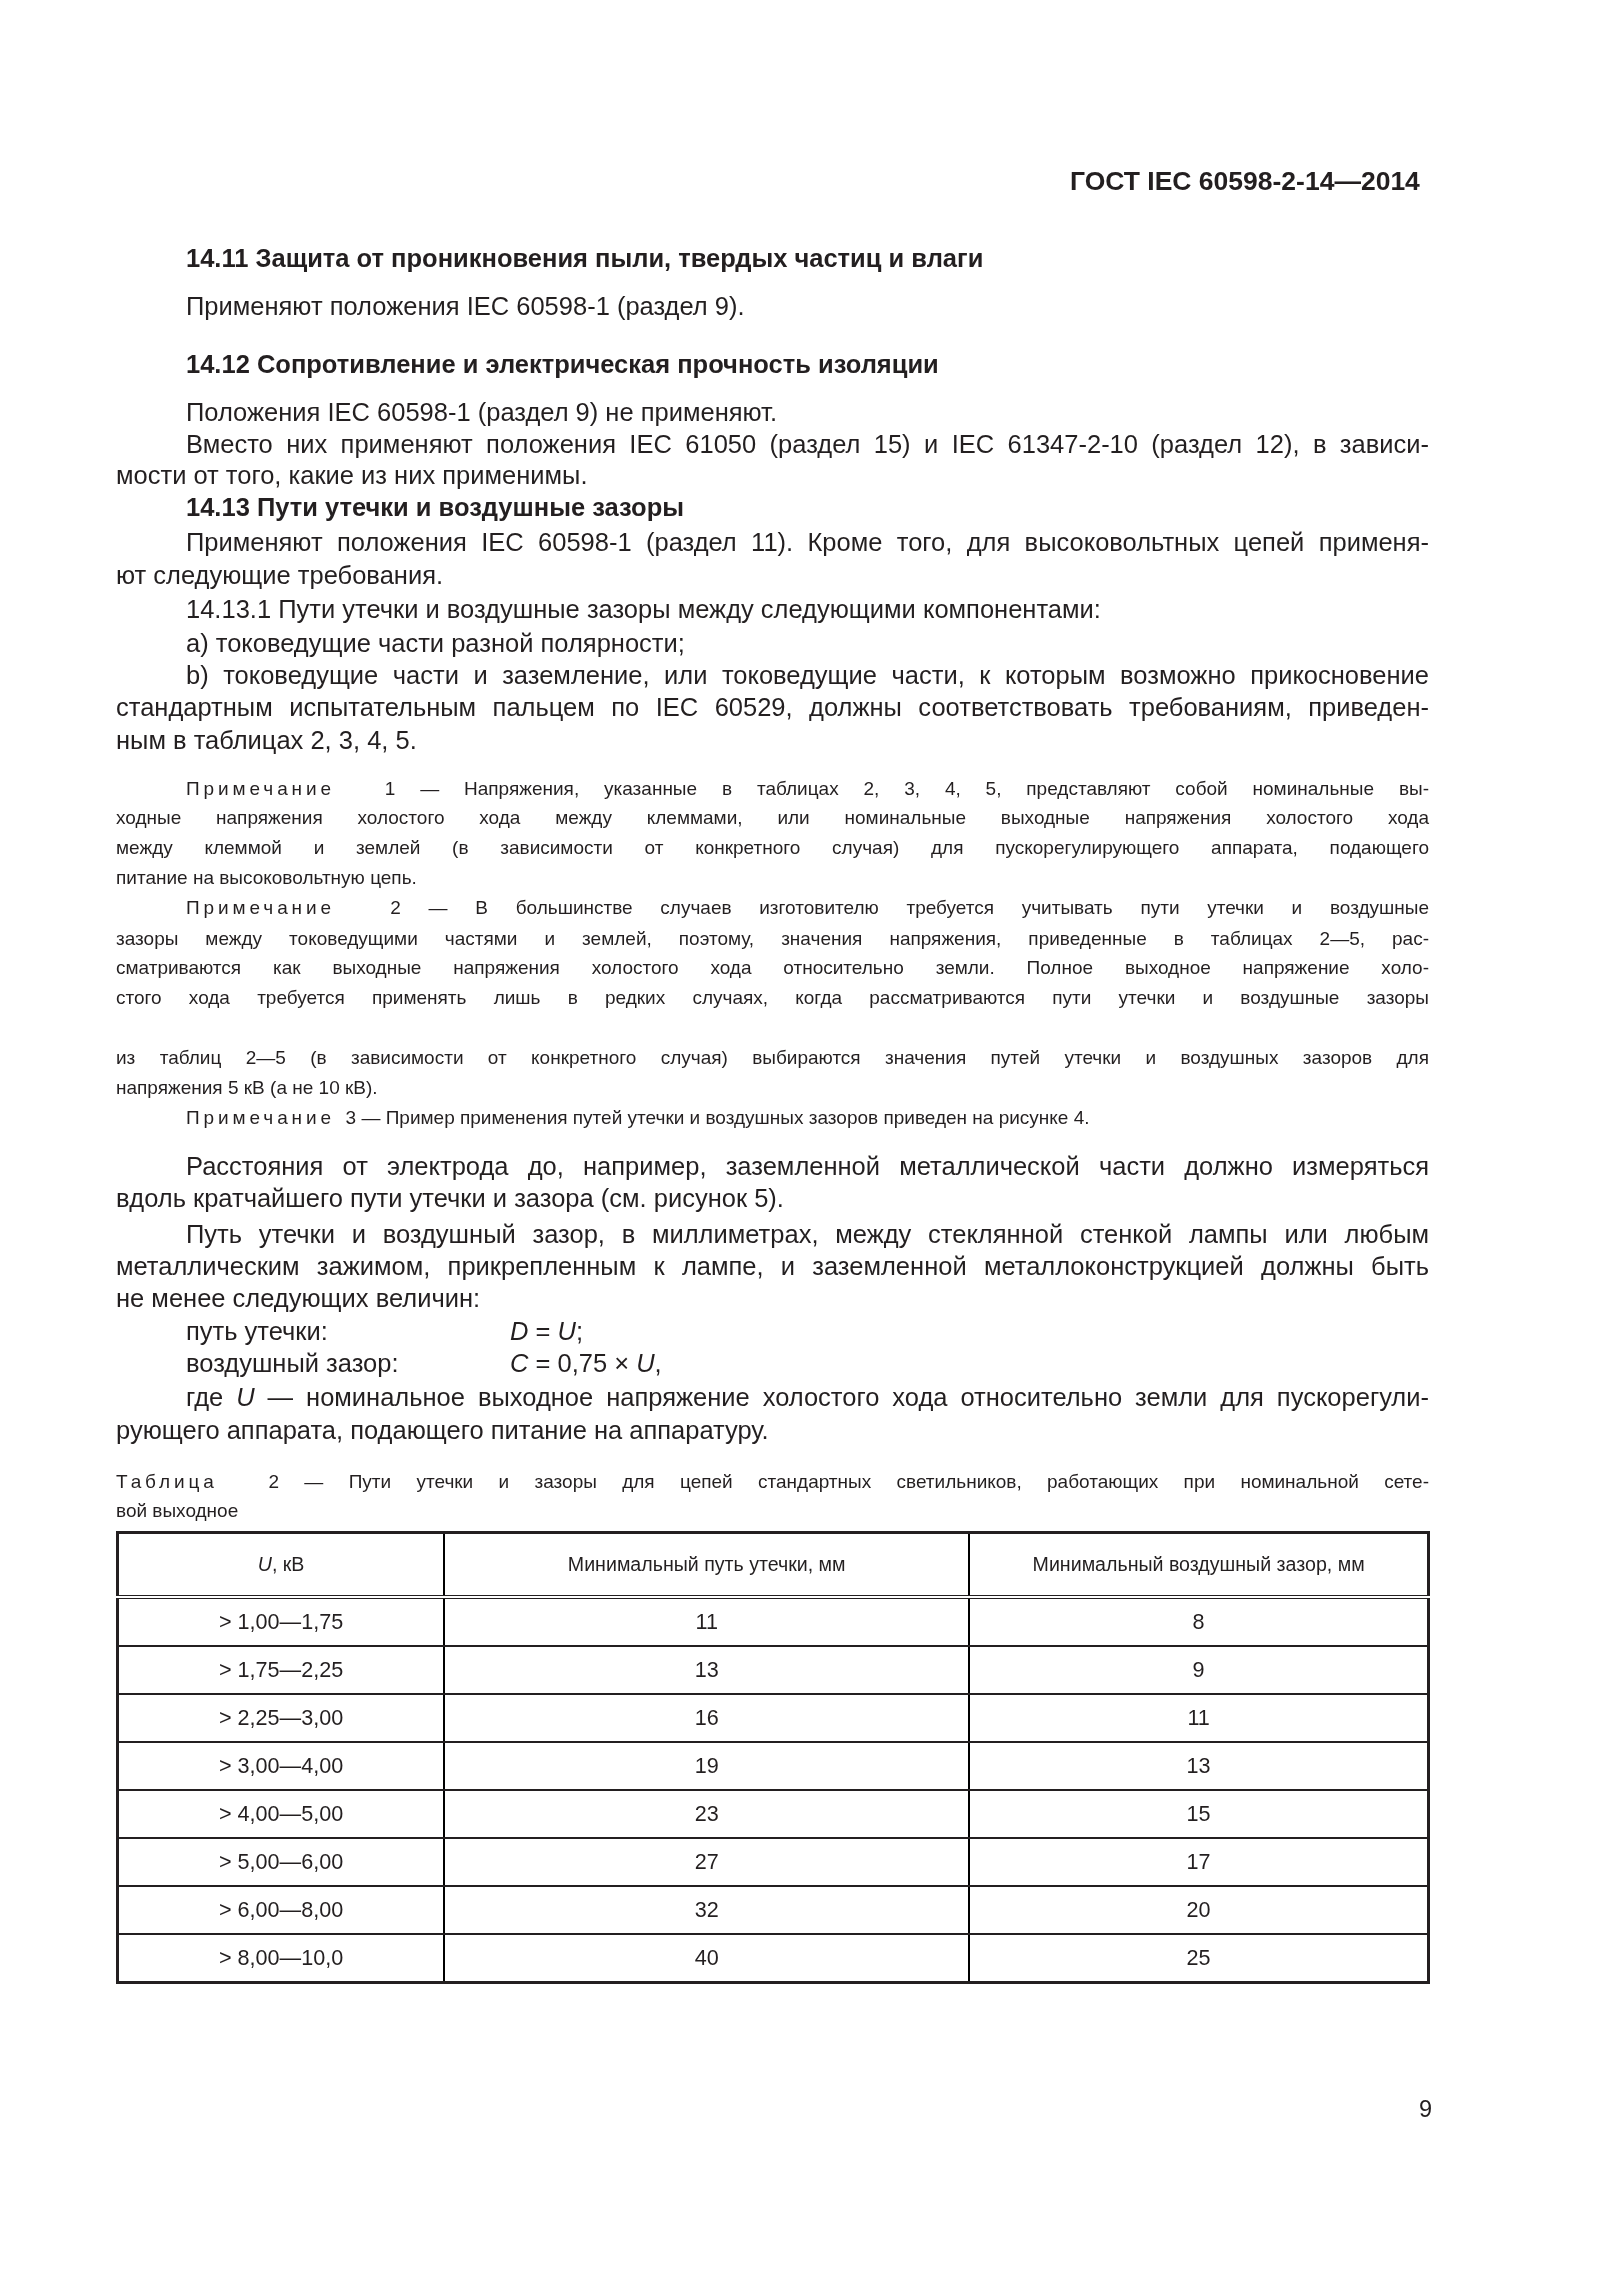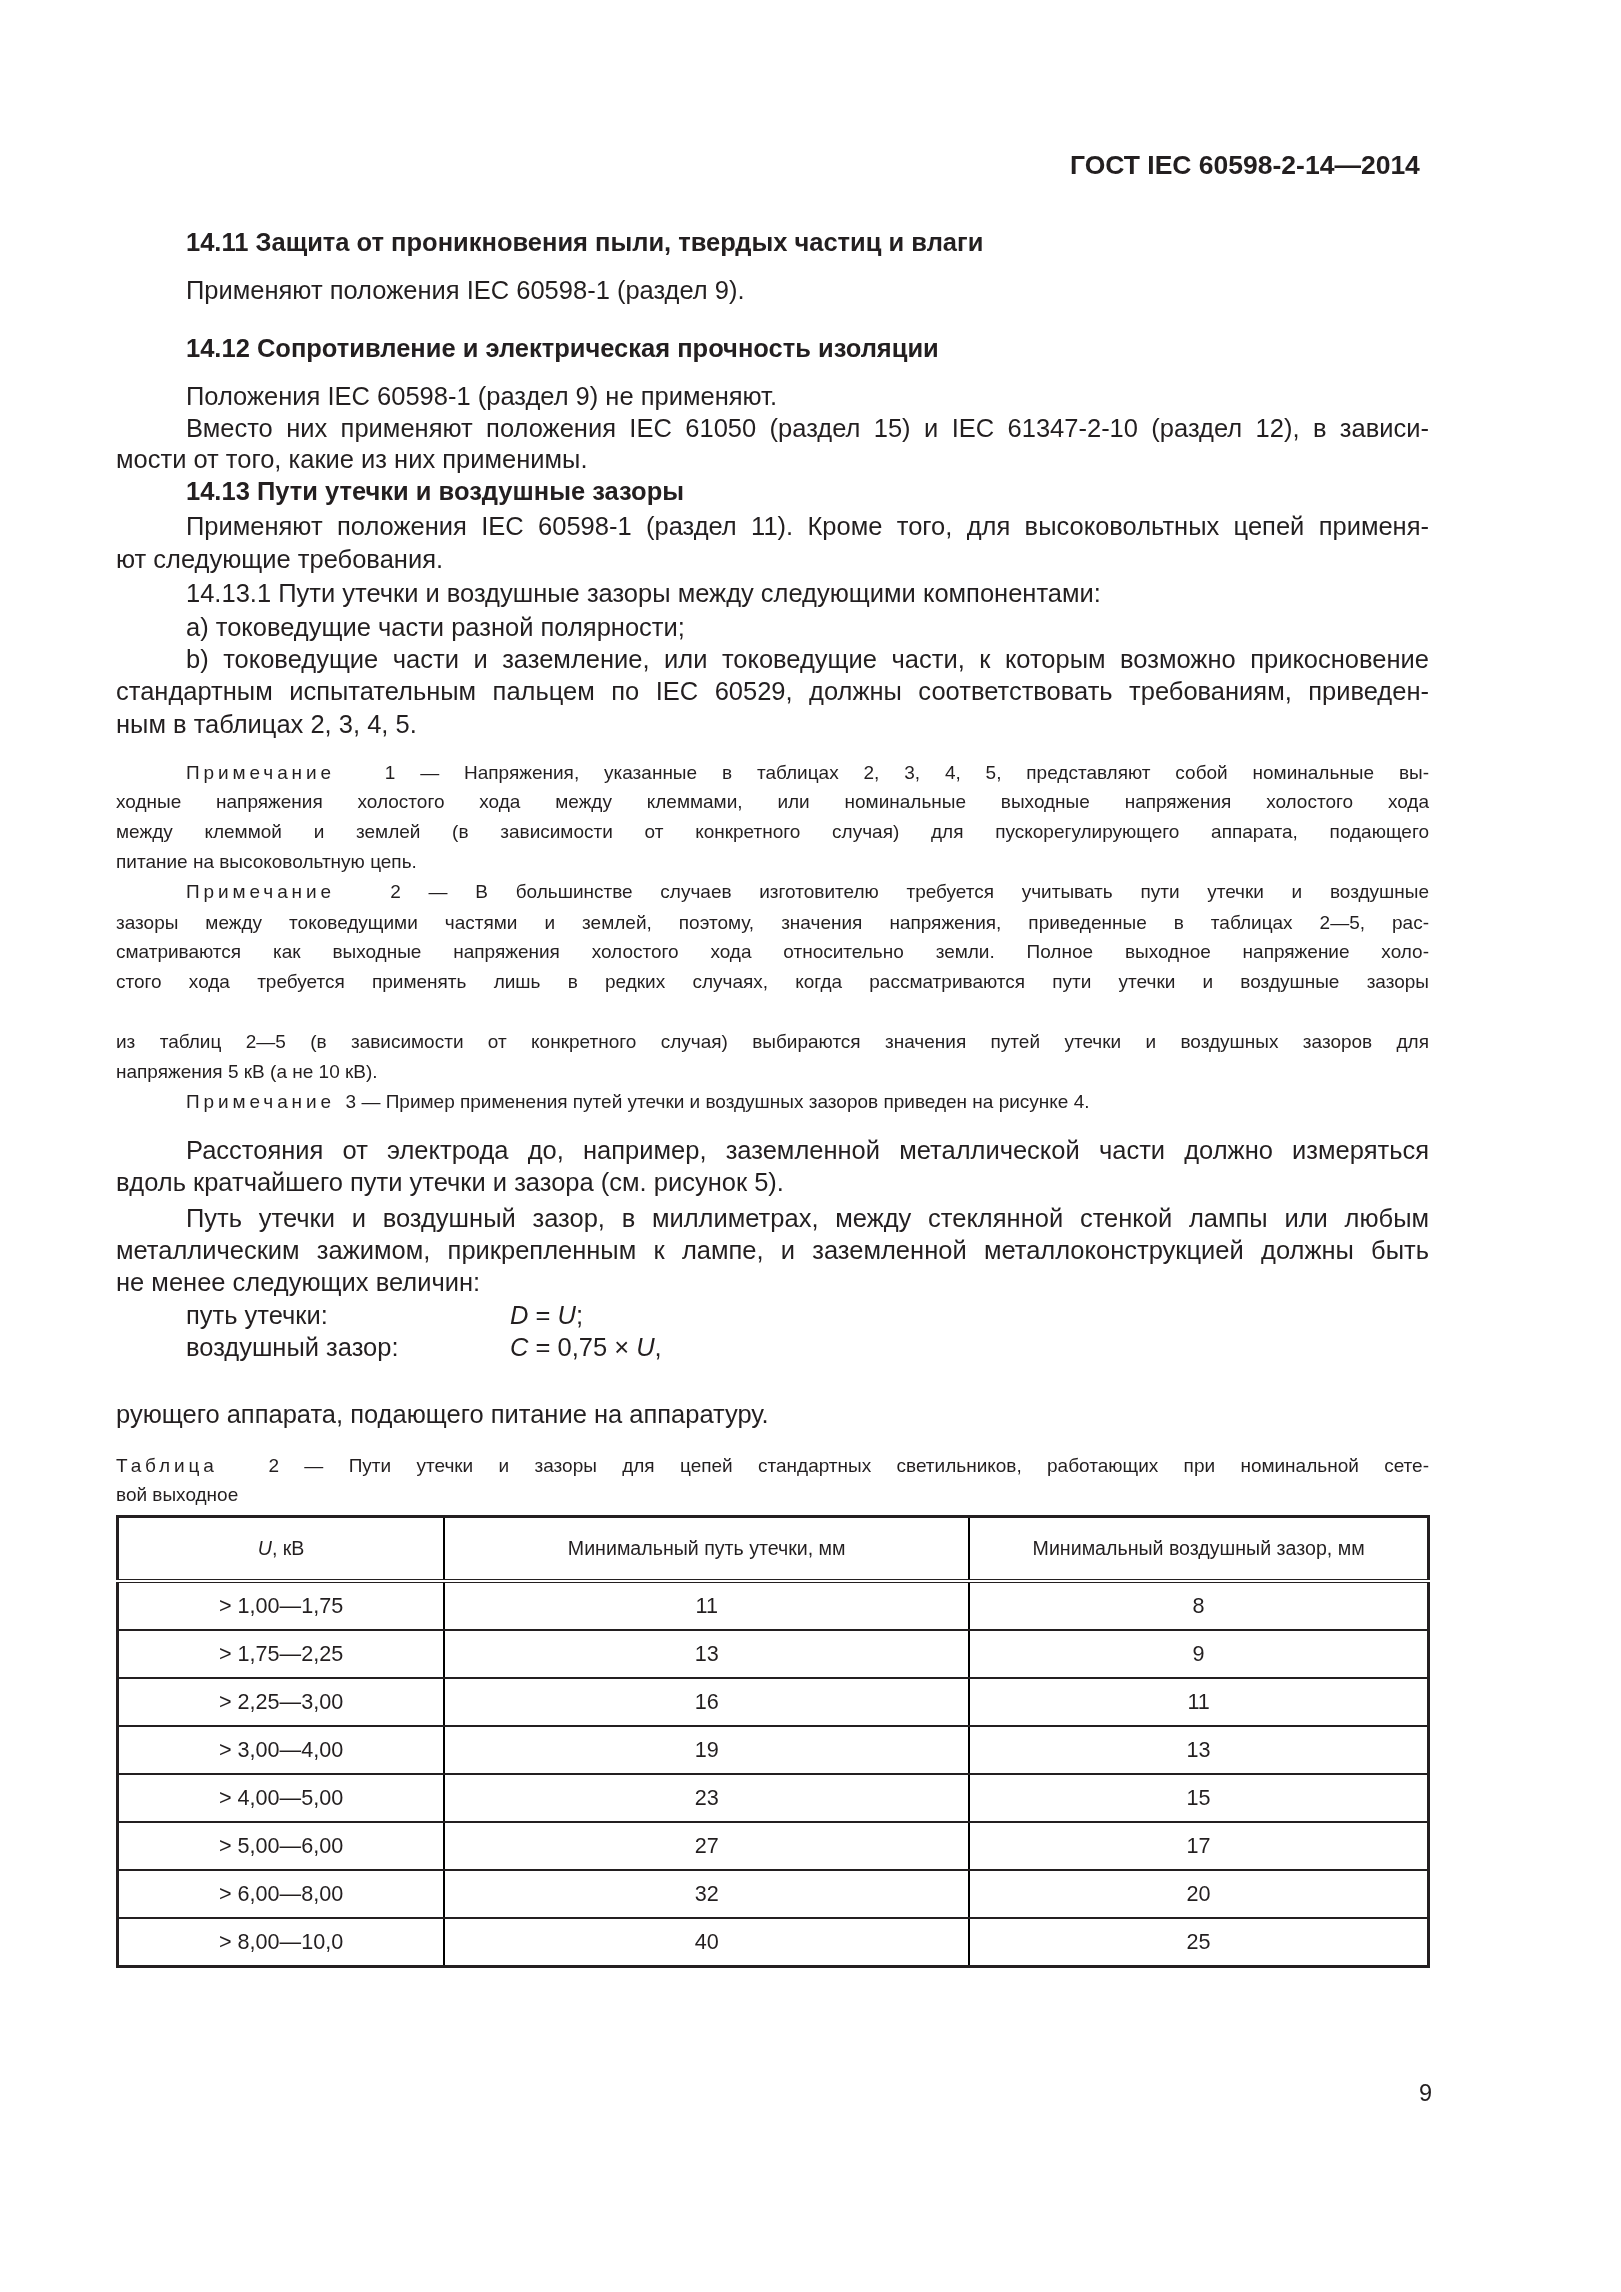--- a/index.html
+++ b/index.html
@@ -1,18 +1,18 @@
 <!DOCTYPE html>
 <html><head>
 <meta charset="utf-8">
 <style>
   html, body { margin: 0; padding: 0; background: #ffffff; }
   body { width: 1621px; height: 2293px; position: relative; overflow: hidden;
          font-family: "Liberation Sans", "DejaVu Sans", sans-serif; color: #231f20; }
-  .page { position: absolute; left: 0; top: 0; width: 1621px; height: 1640px; background: #fff; }
+  .page { position: absolute; left: 0; top: 16px; width: 1621px; height: 1640px; background: #fff; }
   .line { position: absolute; white-space: nowrap; line-height: 1; }
   .body { font-size: 25.5px; }
   .note { font-size: 19px; }
   .just { text-align: justify; text-align-last: justify; white-space: normal; }
   .b { font-weight: bold; }
   .i { font-style: italic; }
   .sp { letter-spacing: 3.9px; }
   .hdr { font-size: 26.5px; font-weight: bold; }
   table.t { position: absolute; left: 116px; top: 1515px; width: 1314px; border-collapse: collapse;
             font-size: 21.6px; }
@@ -65,20 +65,21 @@
   <div class="line body" style="left:116px; top:1170px;">вдоль кратчайшего пути утечки и зазора (см. рисунок 5).</div>
   <div class="line body just" style="left:186px; top:1206px; width:1243px;">Путь утечки и воздушный зазор, в миллиметрах, между стеклянной стенкой лампы или любым</div>
   <div class="line body just" style="left:116px; top:1238px; width:1313px;">металлическим зажимом, прикрепленным к лампе, и заземленной металлоконструкцией должны быть</div>
   <div class="line body" style="left:116px; top:1270px;">не менее следующих величин:</div>
 
   <div class="line body" style="left:186px; top:1303px;">путь утечки:</div>
   <div class="line body" style="left:510px; top:1303px;"><span class="i">D</span><span style="white-space:pre;"> = </span><span class="i">U</span><span>;</span></div>
   <div class="line body" style="left:186px; top:1335px;">воздушный зазор:</div>
   <div class="line body" style="left:510px; top:1335px;"><span class="i">C</span><span style="white-space:pre;"> = 0,75 × </span><span class="i">U</span><span>,</span></div>
 
+  <div class="line body just" style="left:186px; top:1369px; width:1243px;"><span style="white-space:pre;">где </span><span class="i">U</span><span> — номинальное выходное напряжение холостого хода относительно земли для пускорегули-</span></div>
   <div class="line body" style="left:116px; top:1402px;">рующего аппарата, подающего питание на аппаратуру.</div>
 
   <div class="line note just" style="left:116px; top:1456px; width:1313px;"><span class="sp">Таблица</span>&nbsp;&nbsp;<span>2 — Пути утечки и зазоры для цепей стандартных светильников, работающих при номинальной сете-</span></div>
   <div class="line note" style="left:116px; top:1485px;">вой выходное</div>
 
   <table class="t">
     <thead>
       <tr>
         <th class="col1"><span class="i">U</span><span>, кВ</span></th>
         <th class="col2">Минимальный путь утечки, мм</th>

